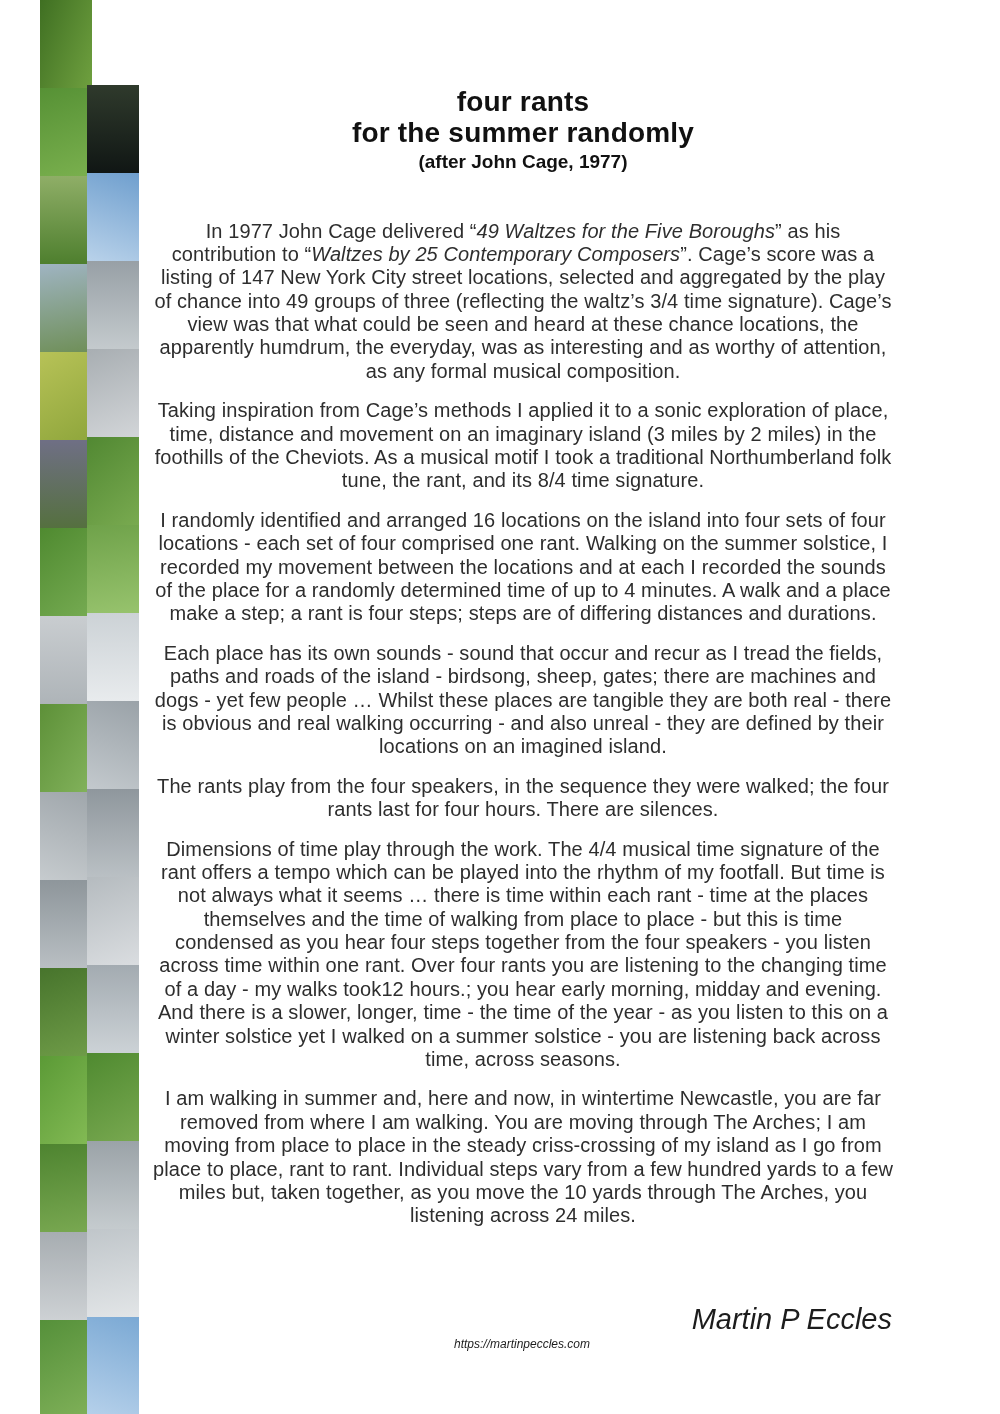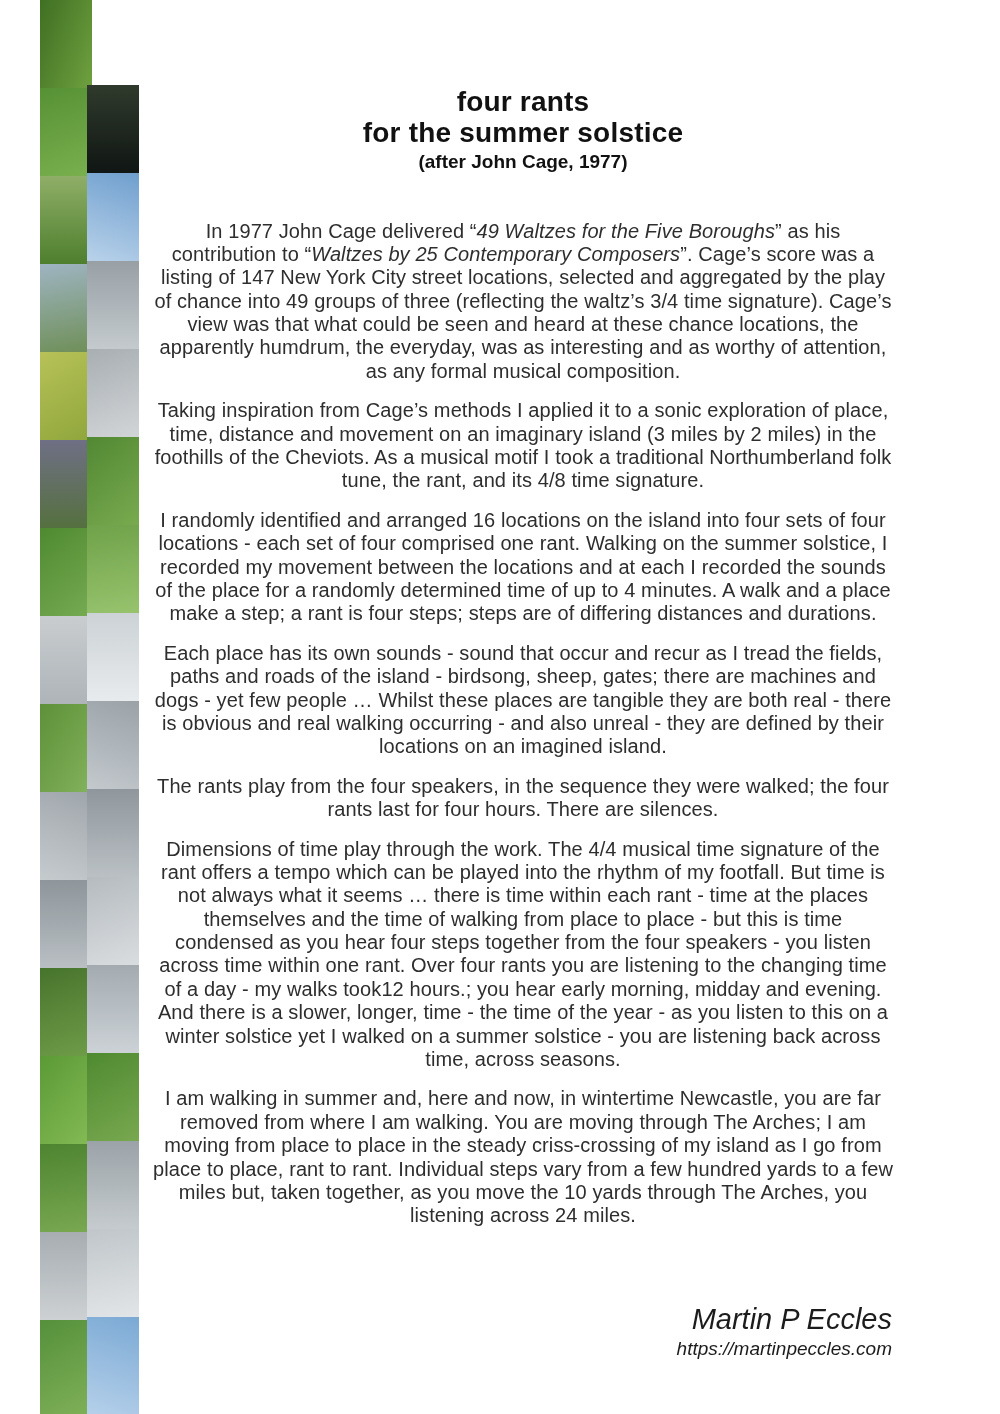--- a/index.html
+++ b/index.html
@@ -44,21 +44,21 @@
   }
   .body-text .it { font-style: italic; }
   .signature {
     margin-top: 74px;
     text-align: right;
     font-style: italic;
     color: #1c1c1c;
     padding-right: 2px;
   }
   .sig-name { font-size: 29px; line-height: 1.2; text-align: right; }
-  .sig-link { font-size: 19px; line-height: 1.3; }
+  .sig-link { font-size: 12px; line-height: 1.3; text-align: center; }
 </style>
 </head>
 <body>
 
 <div class="page">
 
   <div class="photo-strip">
       <div class="tile" style="left: 40px; top: 0px; width: 52px; height: 88px; background: linear-gradient(110deg, rgb(63, 111, 34), rgb(111, 160, 63));"></div>
       <div class="tile" style="left: 40px; top: 88px; width: 52px; height: 88px; background: linear-gradient(160deg, rgb(86, 145, 53), rgb(122, 176, 78));"></div>
       <div class="tile" style="left: 40px; top: 176px; width: 52px; height: 88px; background: linear-gradient(rgb(143, 174, 103), rgb(78, 127, 46));"></div>
@@ -89,27 +89,27 @@
       <div class="tile" style="left: 87px; top: 1053px; width: 52px; height: 88px; background: linear-gradient(150deg, rgb(79, 138, 48), rgb(120, 168, 80));"></div>
       <div class="tile" style="left: 87px; top: 1141px; width: 52px; height: 88px; background: linear-gradient(rgb(155, 163, 168), rgb(197, 203, 206));"></div>
       <div class="tile" style="left: 87px; top: 1229px; width: 52px; height: 88px; background: linear-gradient(170deg, rgb(192, 198, 202), rgb(226, 229, 231));"></div>
       <div class="tile" style="left: 87px; top: 1317px; width: 52px; height: 97px; background: linear-gradient(200deg, rgb(123, 169, 212), rgb(181, 208, 234));"></div>
     </div>
 
   <div class="content">
 
     <div class="title-block">
       <div class="title-line1">four rants</div>
-      <div class="title-line2">for the summer solstice</div>
+      <div class="title-line2">for the summer randomly</div>
       <div class="title-line3">(after John Cage, 1977)</div>
     </div>
 
     <div class="body-text">
       <p><span>In 1977 John Cage delivered “</span><span class="it">49 Waltzes for the Five Boroughs</span><span>” as his contribution to “</span><span class="it">Waltzes by 25 Contemporary Composers</span><span>”. Cage’s score was a listing of 147 New York City street locations, selected and aggregated by the play of chance into 49 groups of three (reflecting the waltz’s 3/4 time signature). Cage’s view was that what could be seen and heard at these chance locations, the apparently humdrum, the everyday, was as interesting and as worthy of attention, as any formal musical composition.</span></p>
-      <p>Taking inspiration from Cage’s methods I applied it to a sonic exploration of place, time, distance and movement on an imaginary island (3 miles by 2 miles) in the foothills of the Cheviots.  As a musical motif I took a traditional Northumberland folk tune, the rant, and its 4/8 time signature.</p>
+      <p>Taking inspiration from Cage’s methods I applied it to a sonic exploration of place, time, distance and movement on an imaginary island (3 miles by 2 miles) in the foothills of the Cheviots.  As a musical motif I took a traditional Northumberland folk tune, the rant, and its 8/4 time signature.</p>
       <p>I randomly identified and arranged 16 locations on the island into four sets of four locations - each set of four comprised one rant. Walking on the summer solstice, I recorded my movement between the locations and at each I recorded the sounds of the place for a randomly determined time of up to 4 minutes. A walk and a place make a step; a rant is four steps; steps are of differing distances and durations.</p>
       <p>Each place has its own sounds - sound that occur and recur as I tread the fields, paths and roads of the island - birdsong, sheep, gates; there are machines and dogs - yet few people … Whilst these places are tangible they are both real - there is obvious and real walking occurring - and also unreal - they are defined by their locations on an imagined island.</p>
       <p>The rants play from the four speakers, in the sequence they were walked; the four rants last for four hours. There are silences.</p>
       <p>Dimensions of time play through the work. The 4/4 musical time signature of the rant offers a tempo which can be played into the rhythm of my footfall. But time is not always what it seems … there is time within each rant - time at the places themselves and the time of walking from place to place - but this is time condensed as you hear four steps together from the four speakers - you listen across time within one rant. Over four rants you are listening to the changing time of a day - my walks took12 hours.; you hear early morning, midday and evening. And there is a slower, longer, time - the time of the year - as you listen to this on a winter solstice yet I walked on a summer solstice - you are listening back across time, across seasons.</p>
       <p>I am walking in summer and, here and now, in wintertime Newcastle, you are far removed from where I am walking. You are moving through The Arches; I am moving from place to place in the steady criss-crossing of my island as I go from place to place, rant to rant. Individual steps vary from a few hundred yards to a few miles but, taken together, as you move the 10 yards through The Arches, you listening across 24 miles.</p>
     </div>
 
     <div class="signature">
       <div class="sig-name">Martin P Eccles</div>
       <div class="sig-link">https://martinpeccles.com</div>

